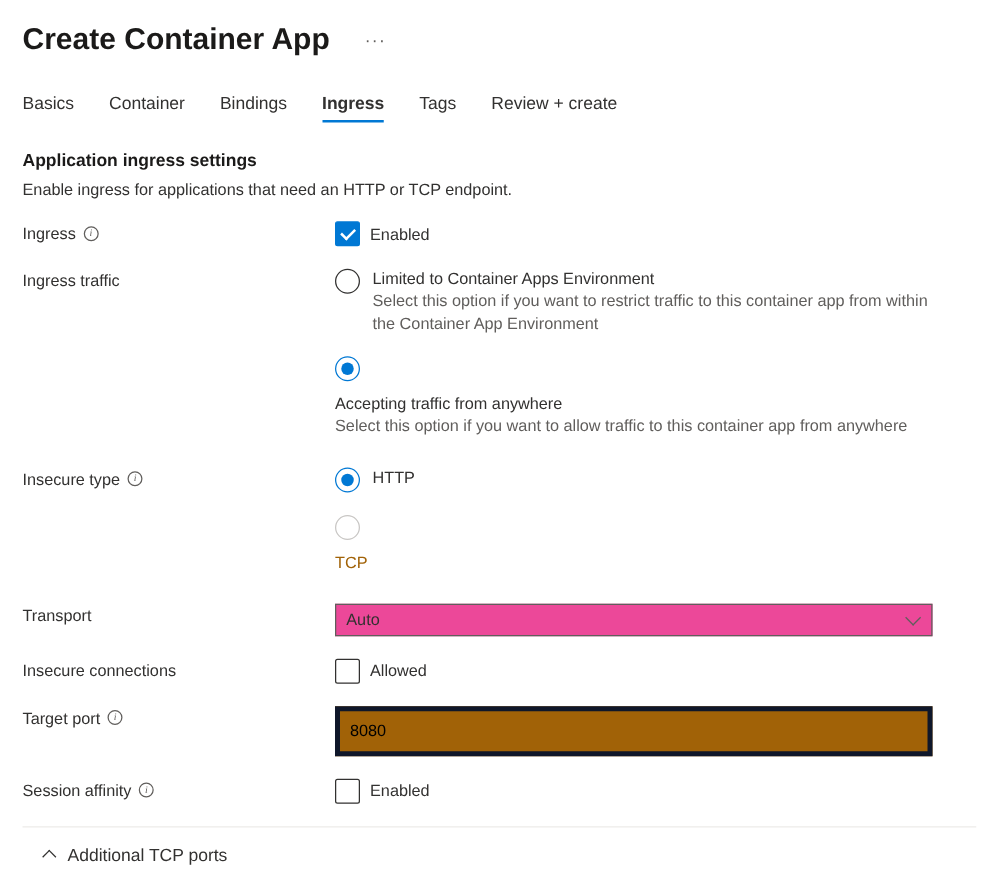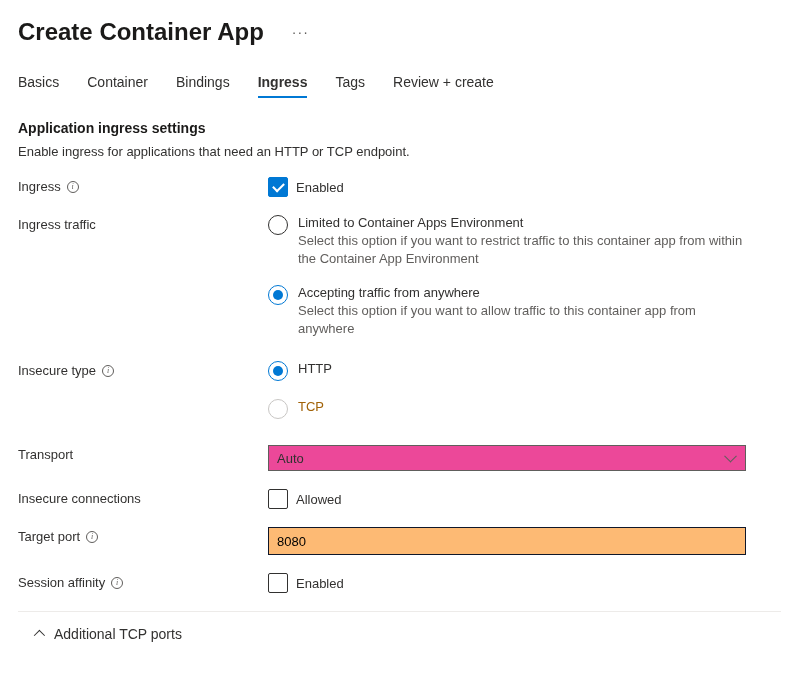--- a/index.html
+++ b/index.html
@@ -117,21 +117,21 @@
       border: solid #fff;
       border-width: 0 2px 2px 0;
       transform: rotate(45deg) translate(-1px,-1px);
     }
     .radio-option {
       display: flex;
       align-items: flex-start;
       gap: 10px;
       margin-bottom: 18px;
     }
-    .radio-option:last-child { margin-bottom: 0; }
+    .radio-option:last-child { margin-bottom: 0; flex-direction: column; }
     .radio {
       width: 20px;
       height: 20px;
       border: 1px solid #323130;
       border-radius: 50%;
       display: flex;
       align-items: center;
       justify-content: center;
       cursor: pointer;
       flex-shrink: 0;
@@ -178,27 +178,27 @@
       right: 10px;
       top: 50%;
       width: 8px;
       height: 8px;
       border: solid #605e5c;
       border-width: 0 1px 1px 0;
       transform: translateY(-70%) rotate(45deg);
     }
     .text-input {
       width: 100%;
-      height: 28px;
-      border: 1px solid #0f172a;
+      height: 40px;
+      border: 4px solid #0f172a;
       padding: 0 8px;
       font-size: 13px;
       font-family: inherit;
       outline: none;
-      background: #fdba74;
+      background: #a16207;
     }
     .accordion {
       border-top: 1px solid #edebe9;
       padding-top: 14px;
       margin-top: 10px;
       display: flex;
       align-items: center;
       gap: 12px;
       cursor: pointer;
       padding-left: 16px;

